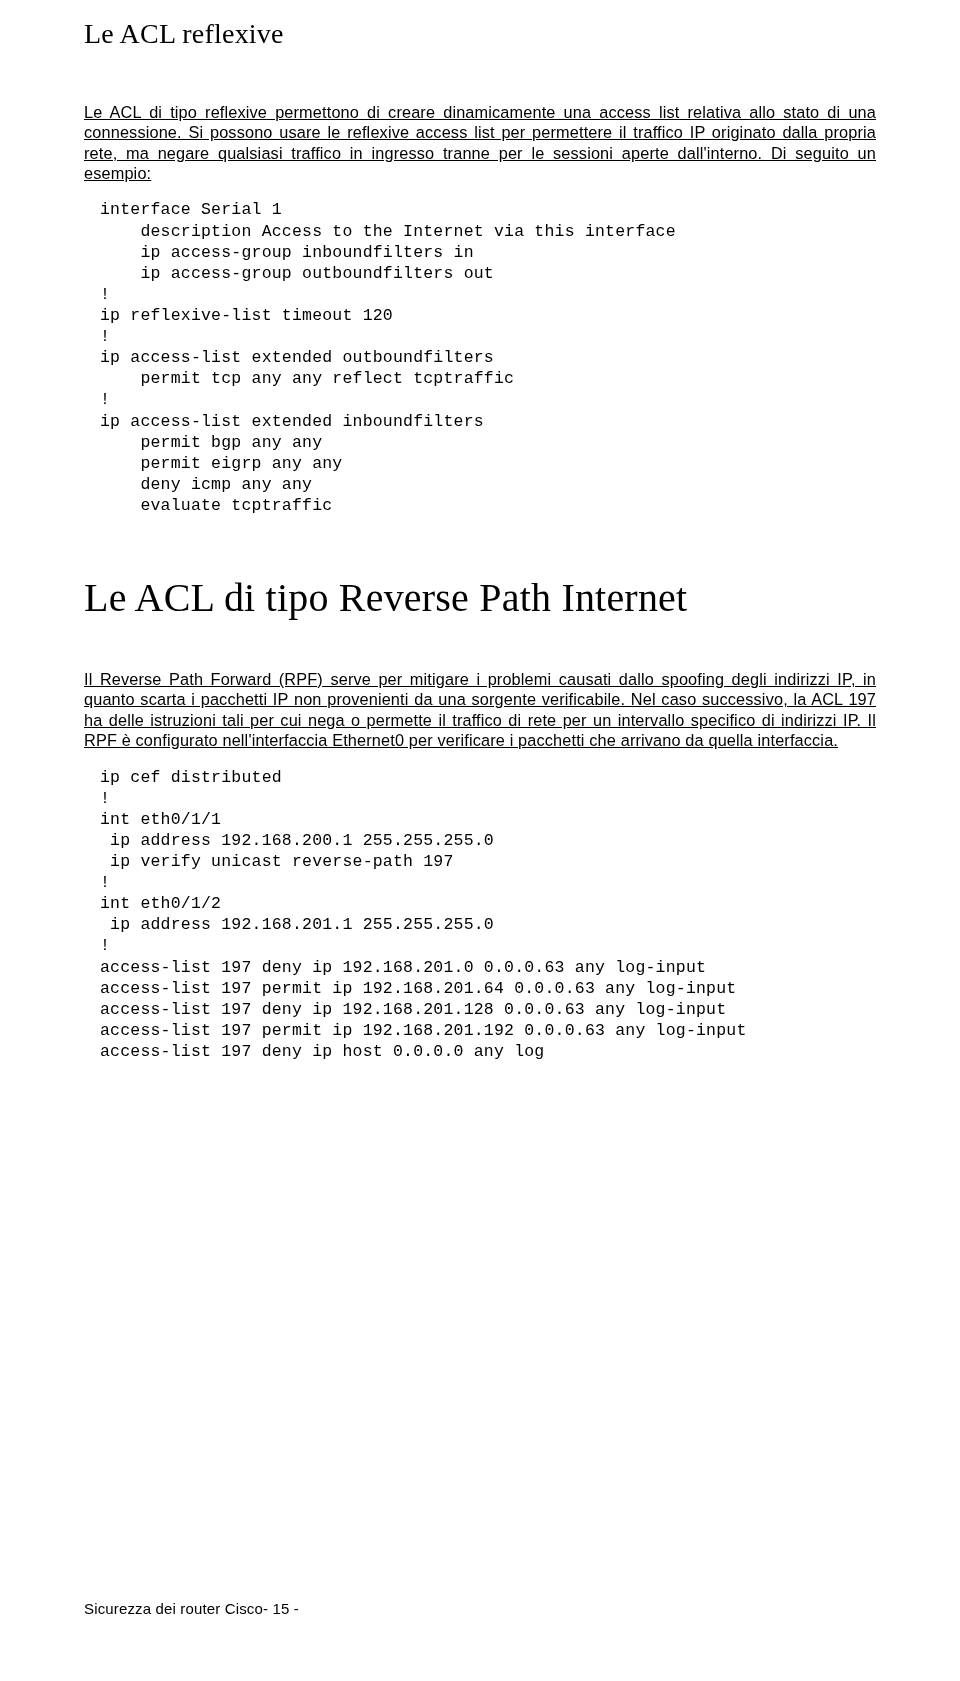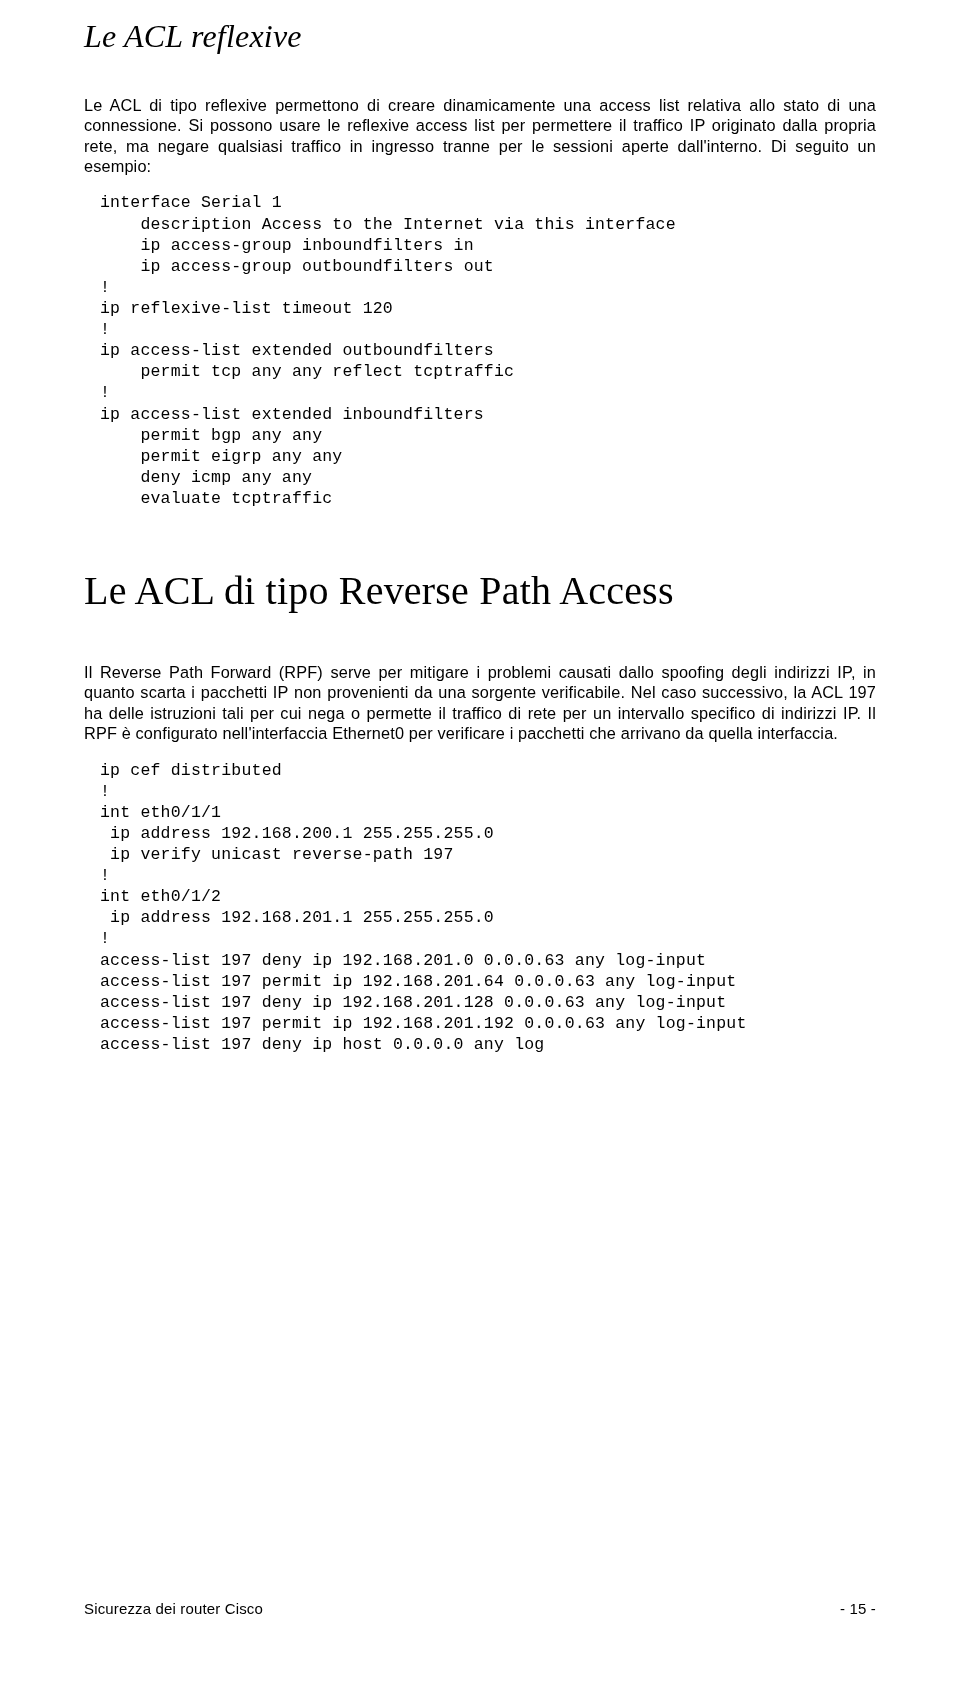--- a/index.html
+++ b/index.html
@@ -12,59 +12,58 @@
   }
   .page {
     width: 960px;
     height: 1681px;
     box-sizing: border-box;
     padding: 18px 84px 0 84px;
     position: relative;
   }
   .h1 {
     font-family: "Times New Roman", Times, serif;
-    font-size: 32px;
+    font-size: 28px;
     font-weight: 400;
-    margin: 0 0 40px 0;
+    margin: 0 0 52px 0;
     letter-spacing: 0.2px;
-    font-style: italic;
   }
   .h1b {
     font-family: "Times New Roman", Times, serif;
     font-size: 40px;
     font-weight: 400;
     margin: 58px 0 48px 0;
     letter-spacing: 0.2px;
   }
   .para {
     font-size: 16.3px;
     line-height: 1.25;
     text-align: justify;
     margin: 0 0 14px 0;
     letter-spacing: 0.15px;
+    text-decoration: underline;
   }
   .code {
     font-family: "Courier New", Courier, monospace;
     font-size: 16.5px;
     line-height: 1.28;
     white-space: pre;
     margin: 16px;
     letter-spacing: 0.2px;
   }
   .footer {
     position: absolute;
     left: 84px;
     right: 84px;
     bottom: 64px;
     font-size: 15px;
     letter-spacing: 0.15px;
   }
   .footer-line {
     display: flex;
-    justify-content: space-between;
   }
 </style>
 </head>
 <body>
 
 <div class="page">
 
   <h1 class="h1">Le ACL reflexive</h1>
 
   <p class="para">Le ACL di tipo reflexive permettono di creare dinamicamente una access list relativa allo stato di una connessione. Si possono usare le reflexive access list per permettere il traffico IP originato dalla propria rete, ma negare qualsiasi traffico in ingresso tranne per le sessioni aperte dall'interno. Di seguito un esempio:</p>
@@ -78,21 +77,21 @@
 !
 ip access-list extended outboundfilters
     permit tcp any any reflect tcptraffic
 !
 ip access-list extended inboundfilters
     permit bgp any any
     permit eigrp any any
     deny icmp any any
     evaluate tcptraffic</pre>
 
-  <h1 class="h1b">Le ACL di tipo Reverse Path Access</h1>
+  <h1 class="h1b">Le ACL di tipo Reverse Path Internet</h1>
 
   <p class="para">Il Reverse Path Forward (RPF) serve per mitigare i problemi causati dallo spoofing degli indirizzi IP, in quanto scarta i pacchetti IP non provenienti da una sorgente verificabile. Nel caso successivo, la ACL 197 ha delle istruzioni tali per cui nega o permette il traffico di rete per un intervallo specifico di indirizzi IP. Il RPF è configurato nell'interfaccia Ethernet0 per verificare i pacchetti che arrivano da quella interfaccia.</p>
 
   <pre class="code">ip cef distributed
 !
 int eth0/1/1
  ip address 192.168.200.1 255.255.255.0
  ip verify unicast reverse-path 197
 !
 int eth0/1/2

